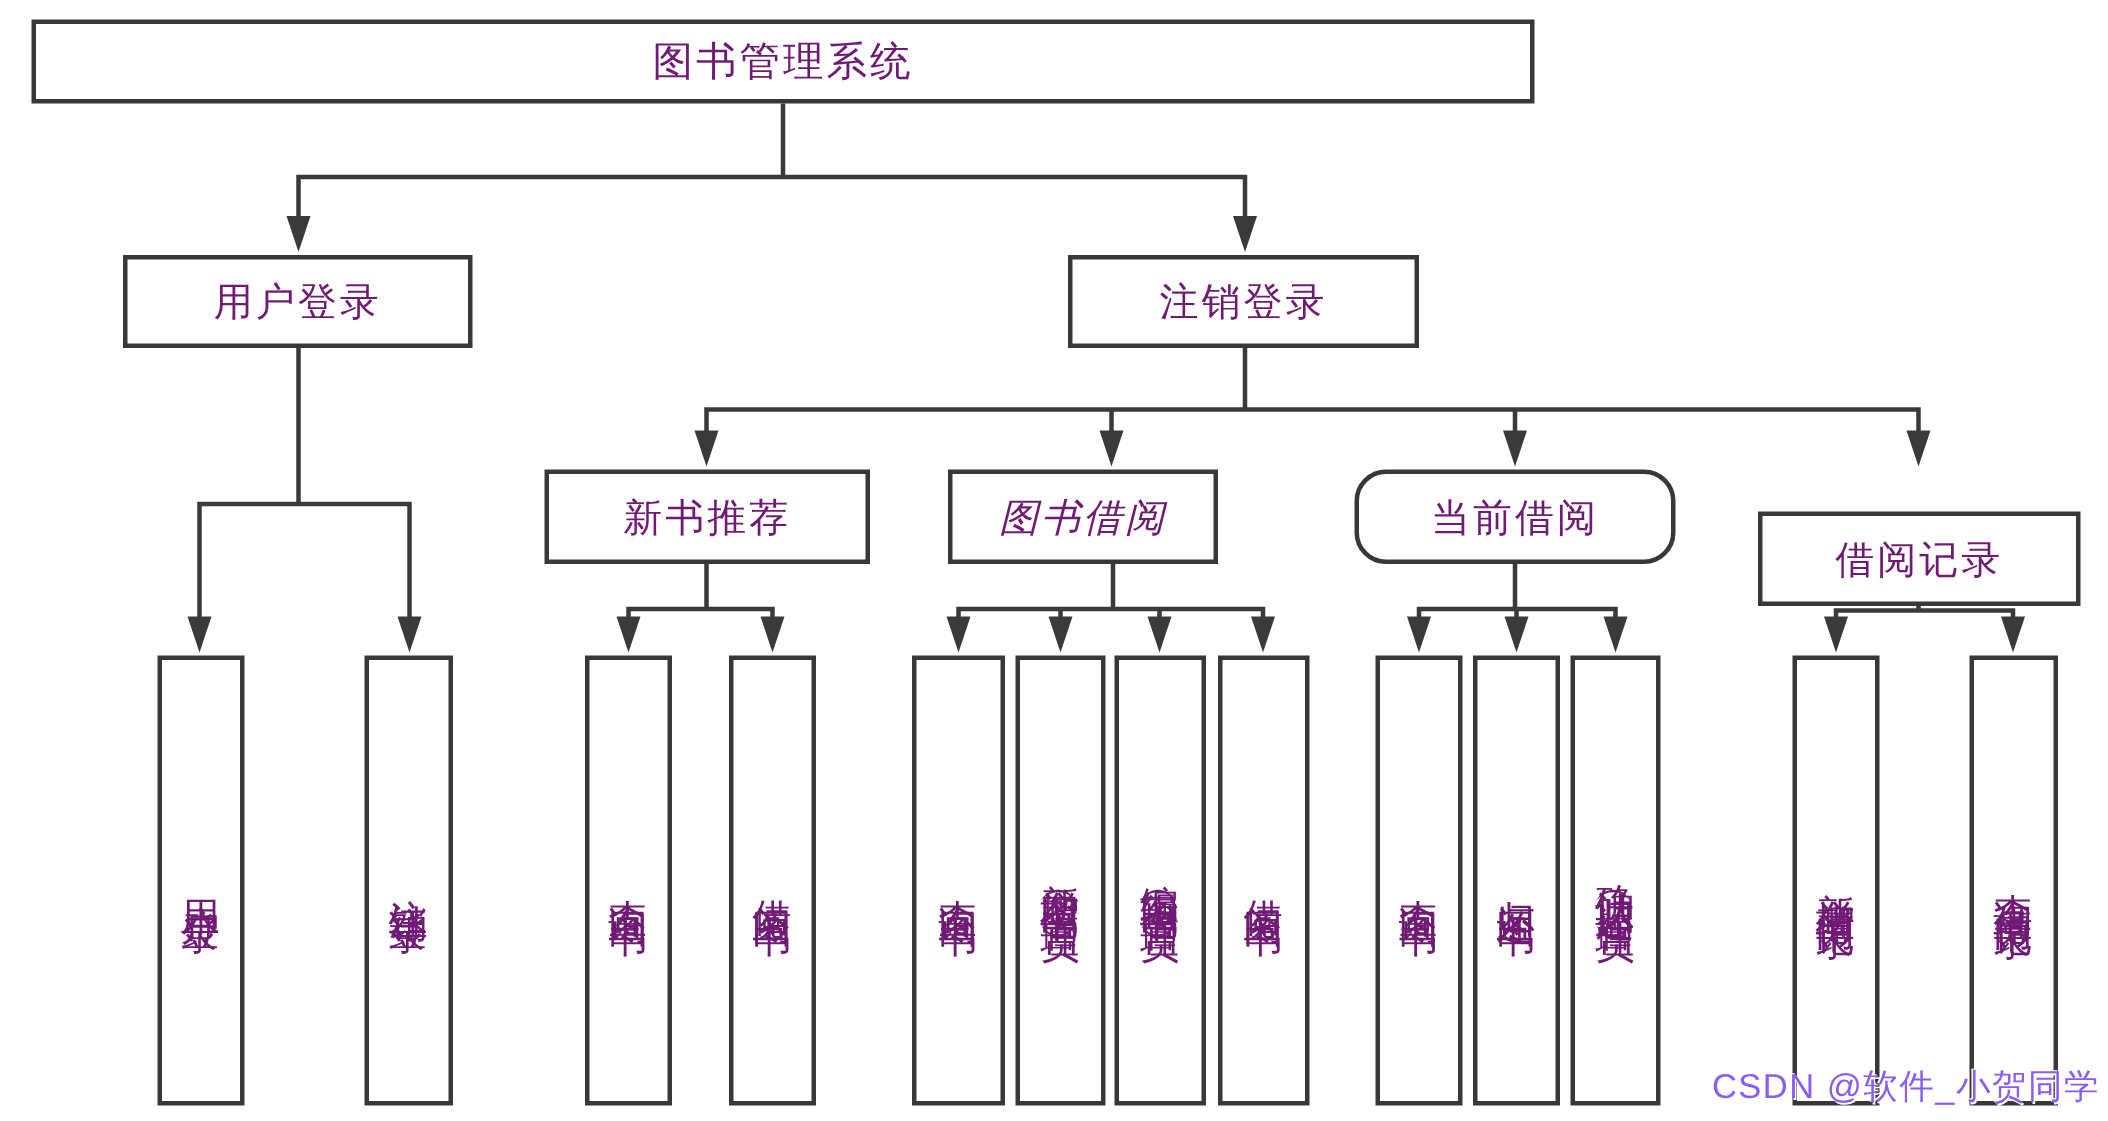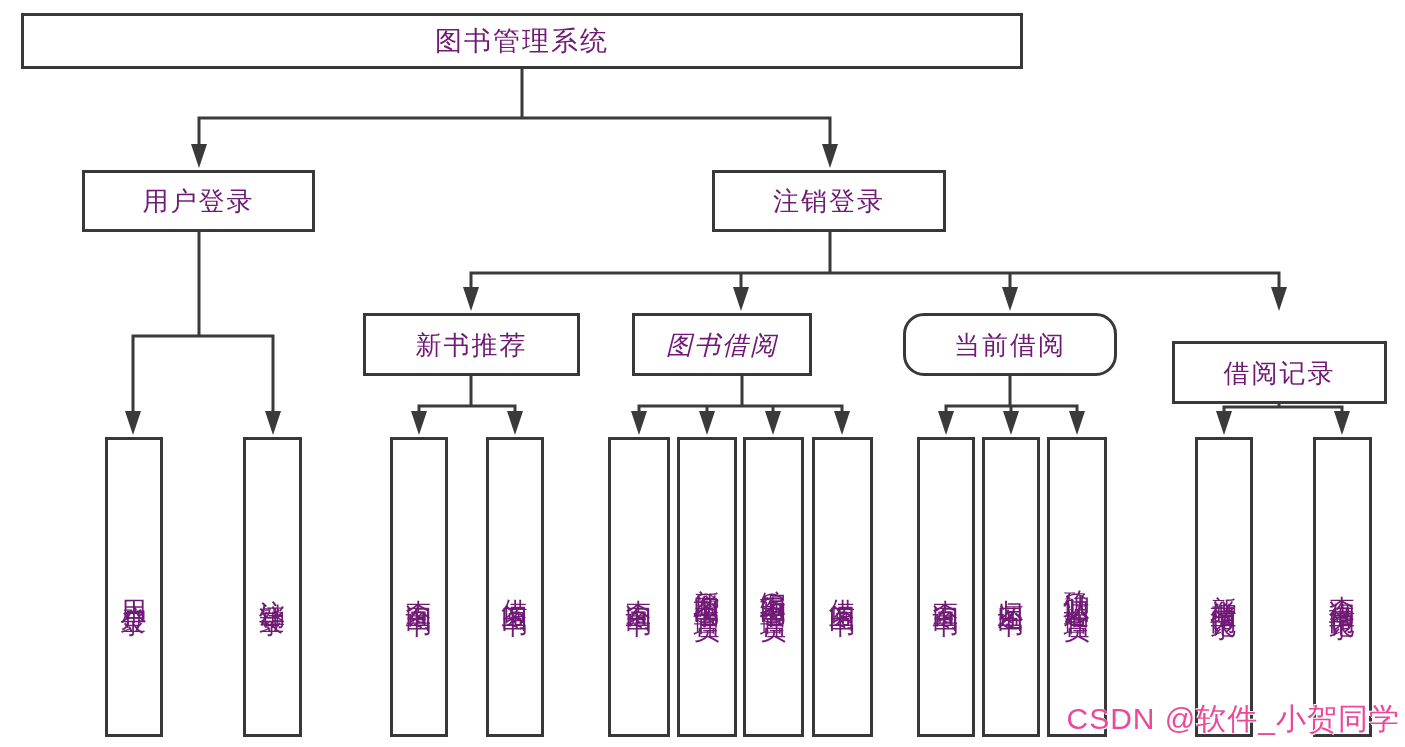--- a/index.html
+++ b/index.html
@@ -12,21 +12,21 @@
     position:absolute; box-sizing:border-box; background:#ffffff;
     border:3px solid #383838; color:#701a75;
     display:flex; align-items:center; justify-content:center;
     text-align:center; line-height:1;
   }
   .h  { font-size:26px; letter-spacing:2px; }
   .title { font-size:27px; letter-spacing:2px; }
   .v  { writing-mode:vertical-rl; text-orientation:mixed; font-size:26px; letter-spacing:4px; }
   .watermark {
     position:absolute; right:5px; bottom:7px; z-index:5;
-    font-size:30px; letter-spacing:1px; color:#ec4899;
+    font-size:23px; letter-spacing:1px; color:#8b5cf6;
     text-shadow:1px 1px 0 #ffffff, -1px -1px 0 #ffffff;
   }
 </style>
 </head>
 <body>
 
 <div class="stage">
 
   <svg class="connector-layer" viewBox="0 0 1405 747" xmlns="http://www.w3.org/2000/svg" aria-hidden="true">
     <defs>

